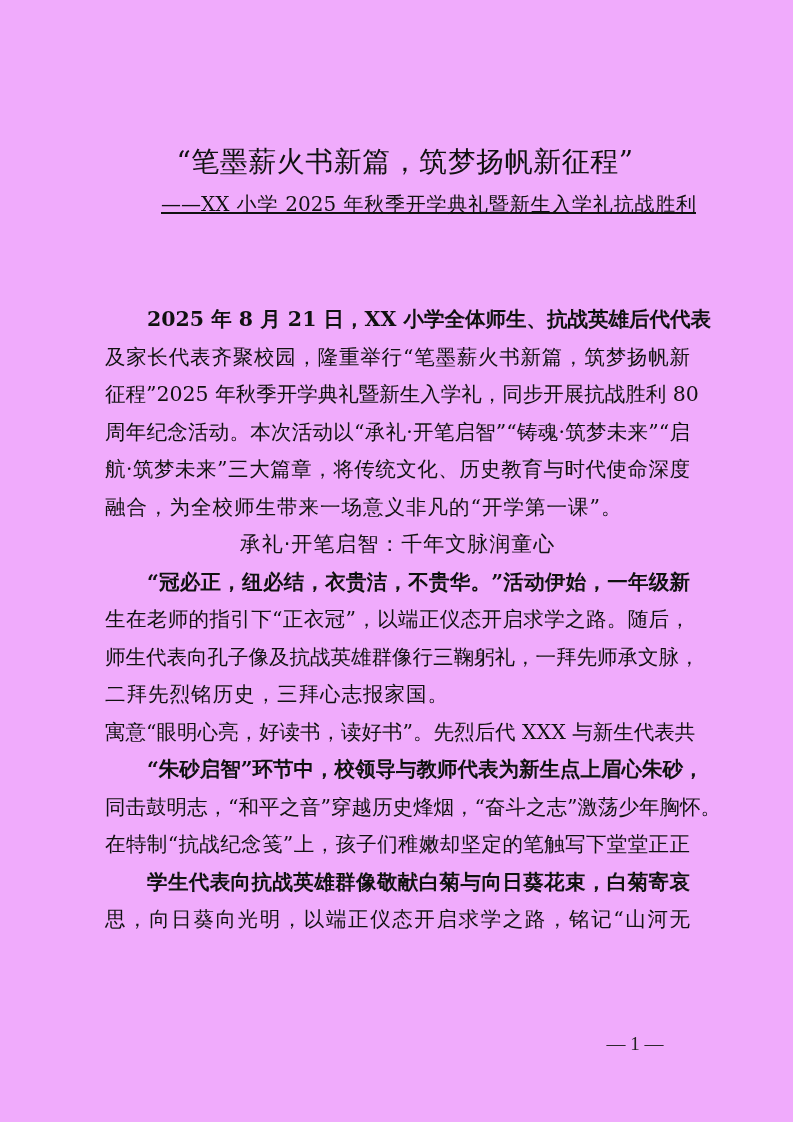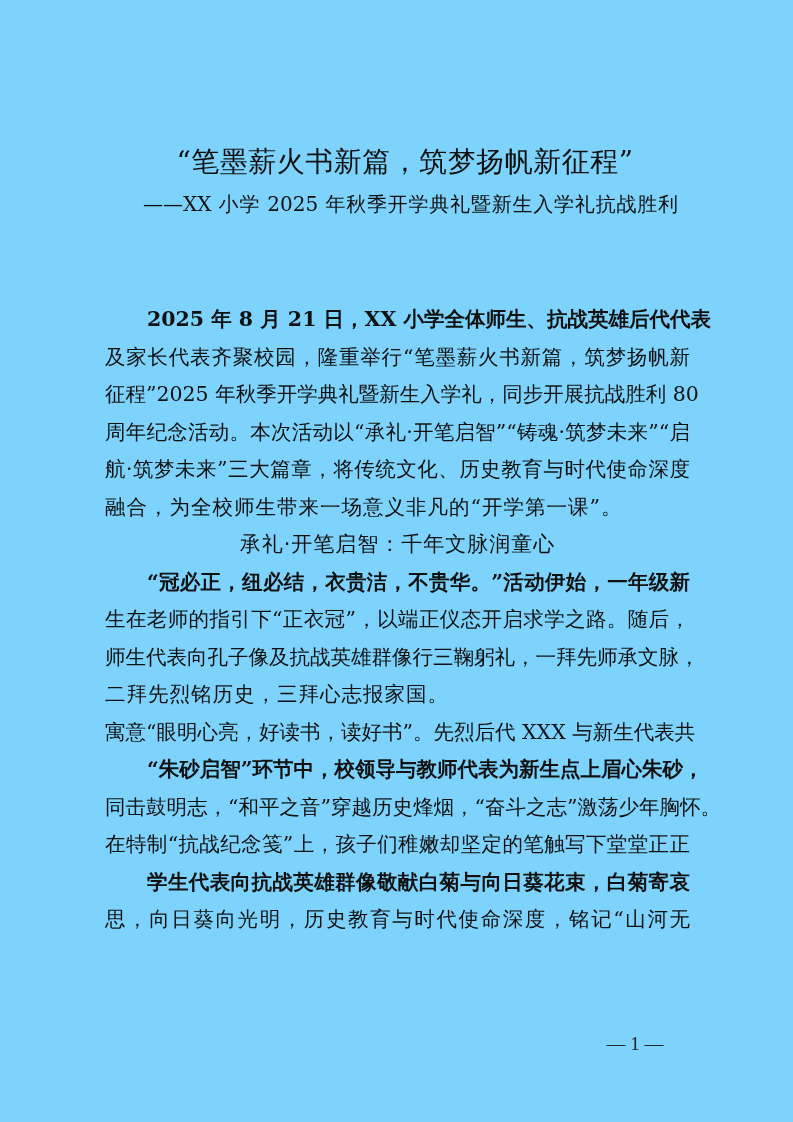--- a/index.html
+++ b/index.html
@@ -4,21 +4,21 @@
   <style>
     html, body {
       margin: 0;
       padding: 0;
       background: #ffffff;
     }
     .page {
       position: relative;
       width: 793px;
       height: 1122px;
-      background: #7dd3fc;
+      background: #f0abfc;
       color: #111111;
       overflow: hidden;
       font-family: "DejaVu Serif", "Liberation Serif", serif;
     }
     .title {
       position: absolute;
       left: 150px;
       width: 510px;
       top: 142px;
       height: 40px;
@@ -29,25 +29,26 @@
       letter-spacing: 0.5px;
     }
     .subtitle-line {
       position: absolute;
       height: 30px;
       line-height: 30px;
       font-size: 20px;
       white-space: nowrap;
     }
     .subtitle-line.l1 {
-      left: 143px;
+      left: 161px;
       width: 535px;
       top: 189px;
       text-align: justify;
       text-align-last: justify;
+      text-decoration: underline;
     }
     .subtitle-line.l2 {
       left: 290px;
       width: 210px;
       top: 229px;
       text-align: center;
       letter-spacing: 2px;
     }
     .body {
       position: absolute;
@@ -129,20 +130,20 @@
 
     <div>
       <span class="line">寓意“眼明心亮，好读书，读好书”。先烈后代 XXX 与新生代表共</span>
       <span class="line indent">“朱砂启智”环节中，校领导与教师代表为新生点上眉心朱砂，</span>
       <span class="line">同击鼓明志，“和平之音”穿越历史烽烟，“奋斗之志”激荡少年胸怀。</span>
       <span class="line">在特制“抗战纪念笺”上，孩子们稚嫩却坚定的笔触写下堂堂正正</span>
     </div>
 
     <div>
       <span class="line indent">学生代表向抗战英雄群像敬献白菊与向日葵花束，白菊寄哀</span>
-      <span class="line">思，向日葵向光明，历史教育与时代使命深度，铭记“山河无</span>
+      <span class="line">思，向日葵向光明，以端正仪态开启求学之路，铭记“山河无</span>
     </div>
 
   </div>
 
   <div class="page-number">— 1 —</div>
 
 </div>
 
 </body></html>

